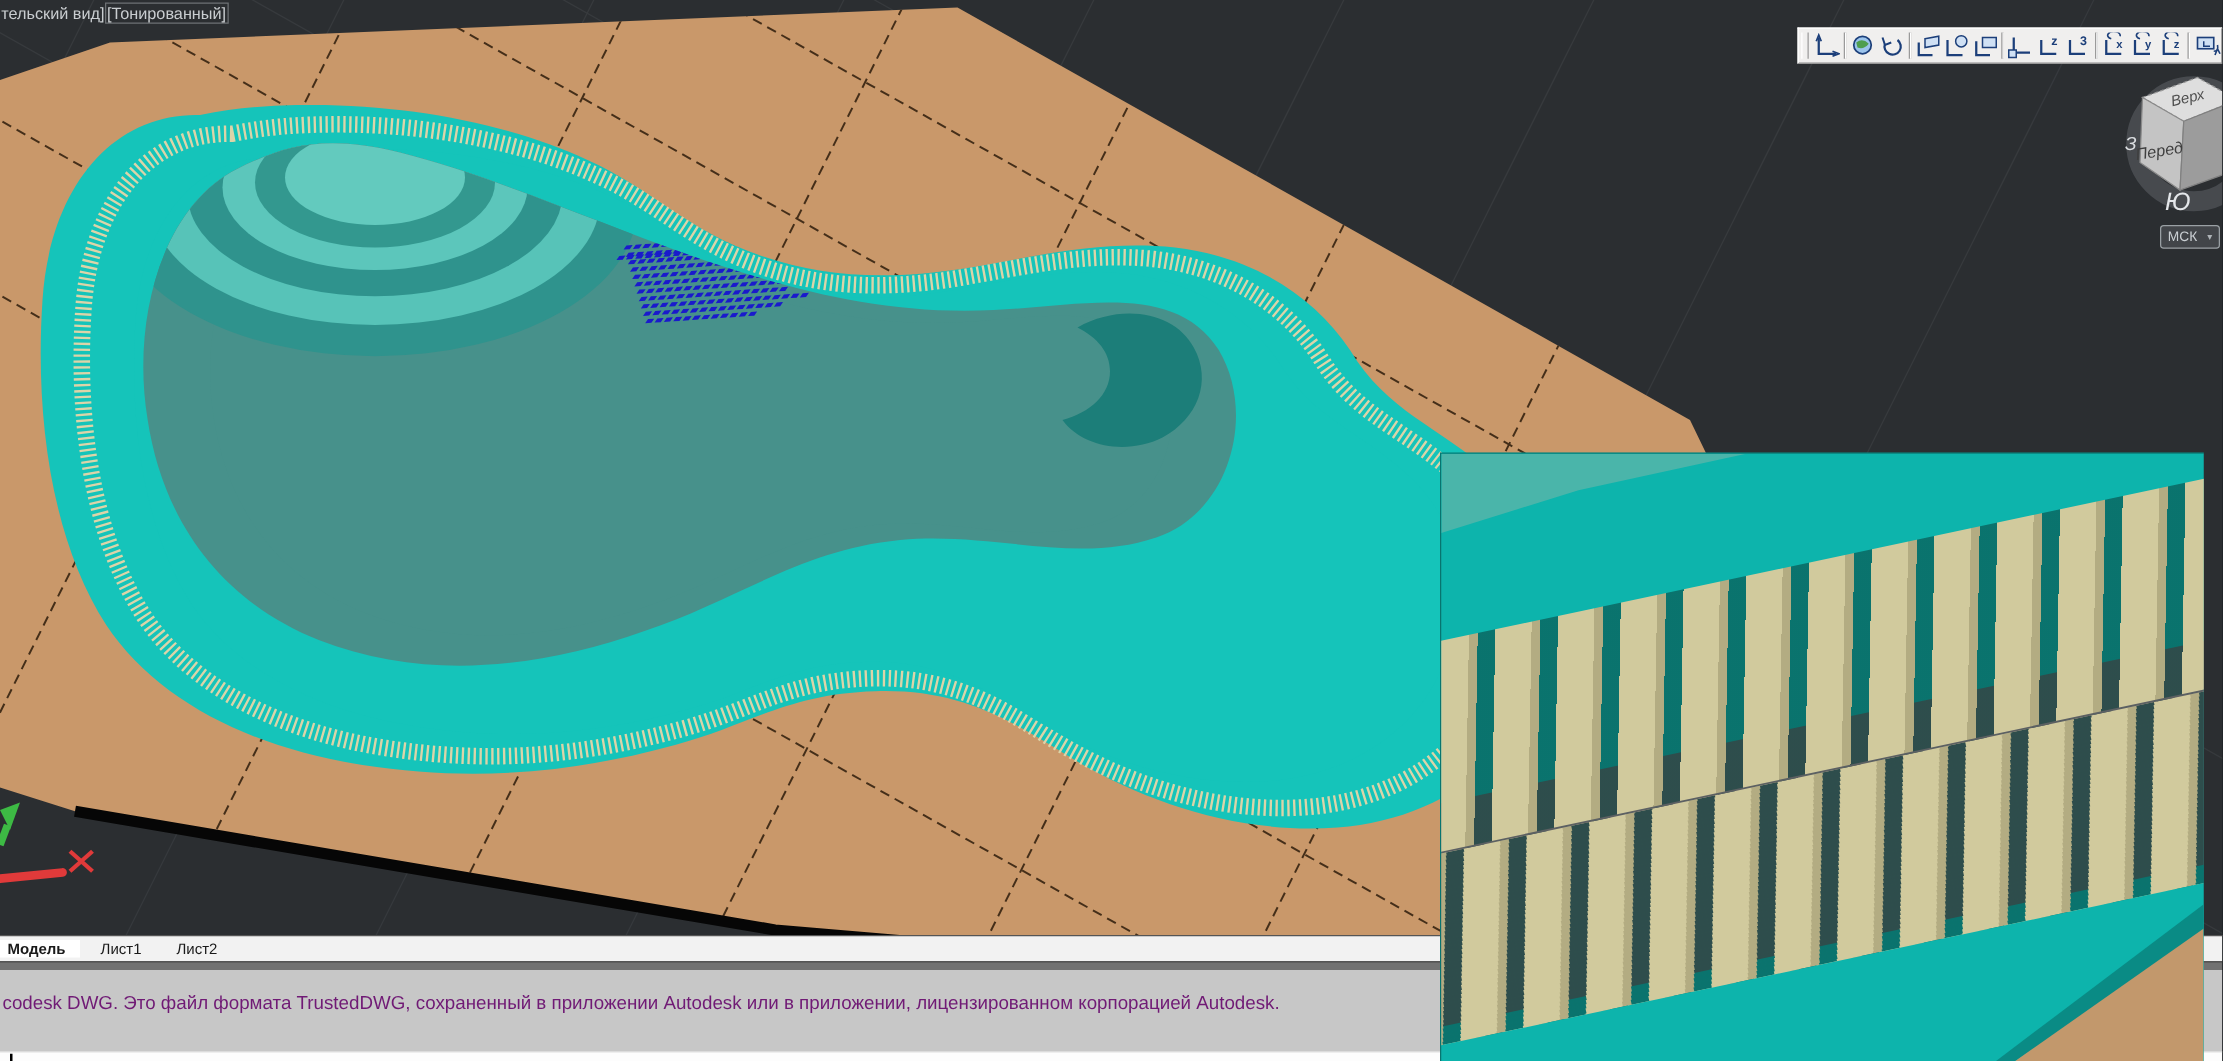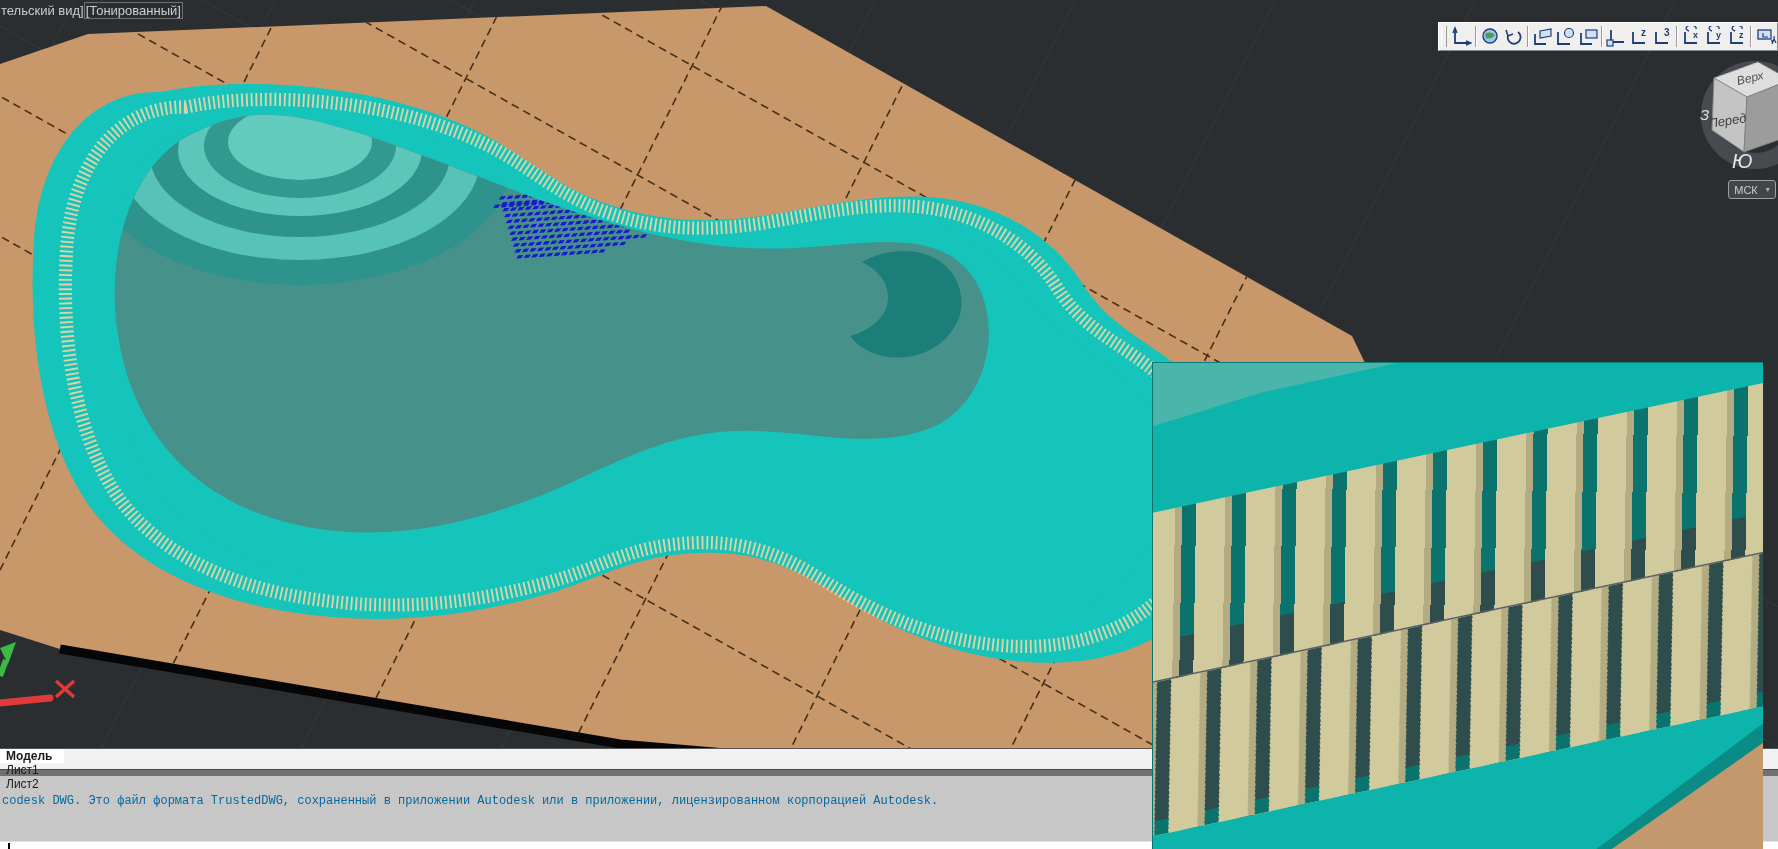--- a/index.html
+++ b/index.html
@@ -47,30 +47,30 @@
         #d1ca9d 0 29px,#b3ac82 29px 36px,rgba(8,62,58,.55) 36px 50px);}
   .inset .row1{top:160px;height:165px;}
   .inset .row2{top:330px;height:150px;background-position:24px 0;}
   .inset .tanline{position:absolute;inset:0;background:#0a8b85;
      clip-path:polygon(72.5% 100%,100% 74%,100% 79%,75% 100%);}
   .inset .tanwedge{position:absolute;inset:0;background:#c2986c;
      clip-path:polygon(75% 100%,100% 78%,100% 100%);}
 
   
   .bottombars{position:absolute;left:0;top:748px;width:1778px;z-index:10;}
-  .tabbar{height:20px;background:#f2f2f2;display:flex;align-items:flex-start;
-     font-size:12px;color:#1a1a1a;border-top:1px solid #555;flex-direction:column;}
+  .tabbar{height:20px;background:#f2f2f2;display:flex;align-items:center;
+     font-size:12px;color:#1a1a1a;border-top:1px solid #555;}
   .tab{display:flex;align-items:center;padding:0 12px 0 6px;position:relative;}
   .tab.active{font-weight:bold;background:#fff;}
   .tabsep{width:10px;position:relative;}
   .tabsep:before{content:"";position:absolute;left:4px;top:1px;bottom:1px;width:2px;
      background:#6b6b6b;transform:skewX(-24deg);}
   .divider{height:6px;background:#717171;border-top:1px solid #4c4c4c;}
-  .cmdhistory{height:65px;background:#c7c7c7;color:#0369a1;
-     font-family:Liberation Mono, monospace;font-size:12px;
+  .cmdhistory{height:65px;background:#c7c7c7;color:#701a75;
+     font-family:Liberation Sans, sans-serif;font-size:15px;
      padding:18px 0 0 2px;box-sizing:border-box;white-space:nowrap;overflow:hidden;}
   .cmdinput{height:11px;background:#fdfdfd;position:relative;border-top:1px solid #e0e0e0;}
   .cursor{position:absolute;left:8px;top:1px;width:2px;height:9px;background:#000;}
 </style>
 </head>
 <body>
 
 <div id="app">
 
   <svg id="scene" width="1778" height="750" viewBox="0 0 1778 750">

